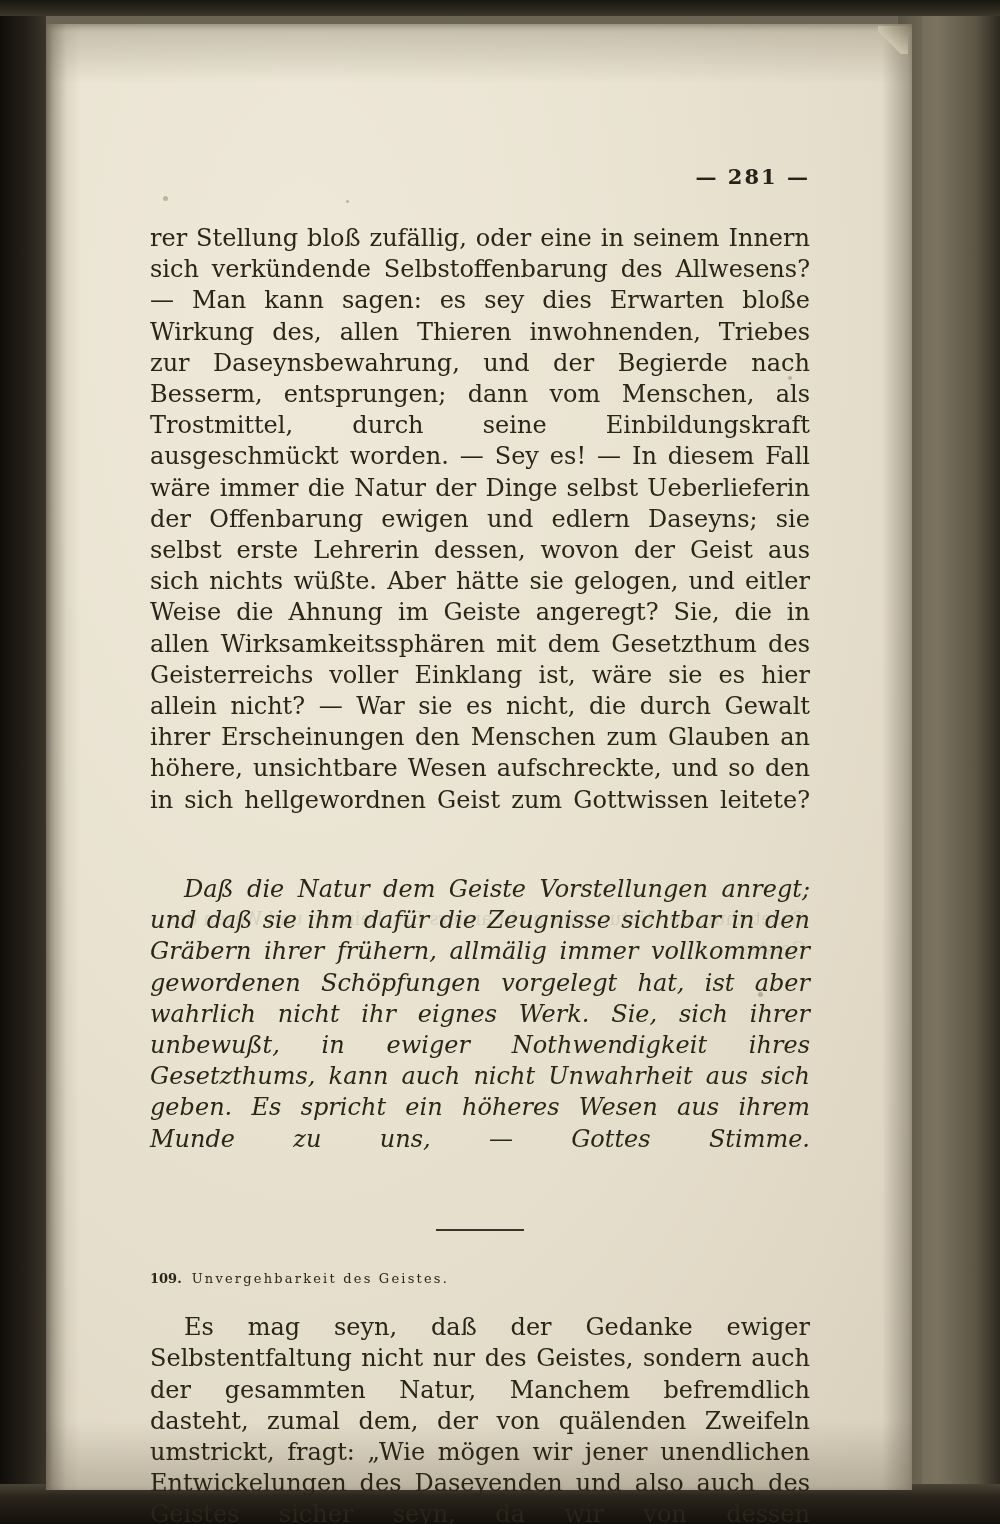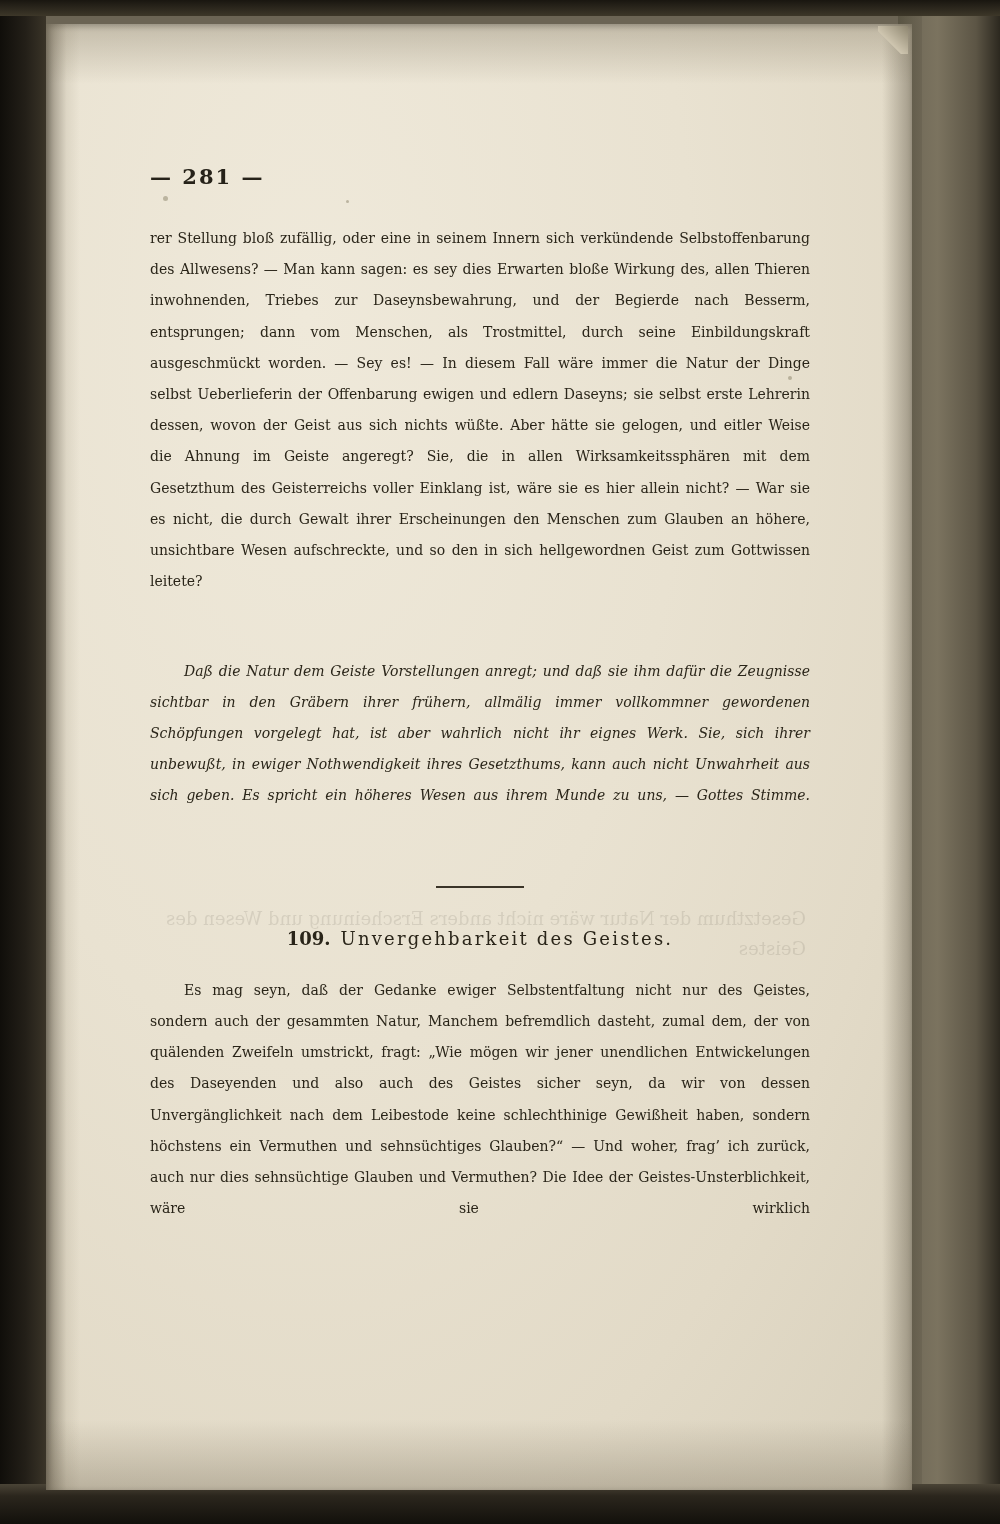--- a/index.html
+++ b/index.html
@@ -97,32 +97,32 @@
   }
 
   
   .text-col {
     position: absolute;
     left: 104px;
     top: 140px;
     width: 660px;
   }
   .folio {
-    text-align: left;
+    text-align: right;
     font-family: "DejaVu Serif", serif;
     font-size: 21px;
     font-weight: 700;
     color: #262219;
     letter-spacing: 2px;
     margin-bottom: 34px;
   }
   p.body {
     margin: 8px 0 0 0;
     font-family: "DejaVu Serif", serif;
-    font-size: 14px;
+    font-size: 24px;
     line-height: 31.2px;
     color: #2a2519;
     text-align: justify;
     text-justify: inter-word;
     word-spacing: 1px;
     -webkit-font-smoothing: antialiased;
   }
   p.body + p.body { margin-top: 27px; font-style: italic; }
   p.body.indent { text-indent: 34px; }
 
@@ -137,23 +137,22 @@
     margin: 30px 0 36px 0;
     text-align: center;
   }
   .rule {
     display: inline-block;
     width: 88px;
     height: 2px;
     background: #3a3428;
   }
   .section-head {
-    text-align: center;
-    font-family: "DejaVu Serif", serif;
-    font-size: 18px;
+    font-family: "DejaVu Serif", serif;
+    font-size: 13px;
     color: #2a2519;
     letter-spacing: .6px;
     margin: 0 0 26px 0;
   }
   .section-head .num { font-weight: 700; margin-right: 10px; letter-spacing: 0; }
   .section-head .title { letter-spacing: 2.2px; }
 
   
   .showthrough {
     position: absolute;

